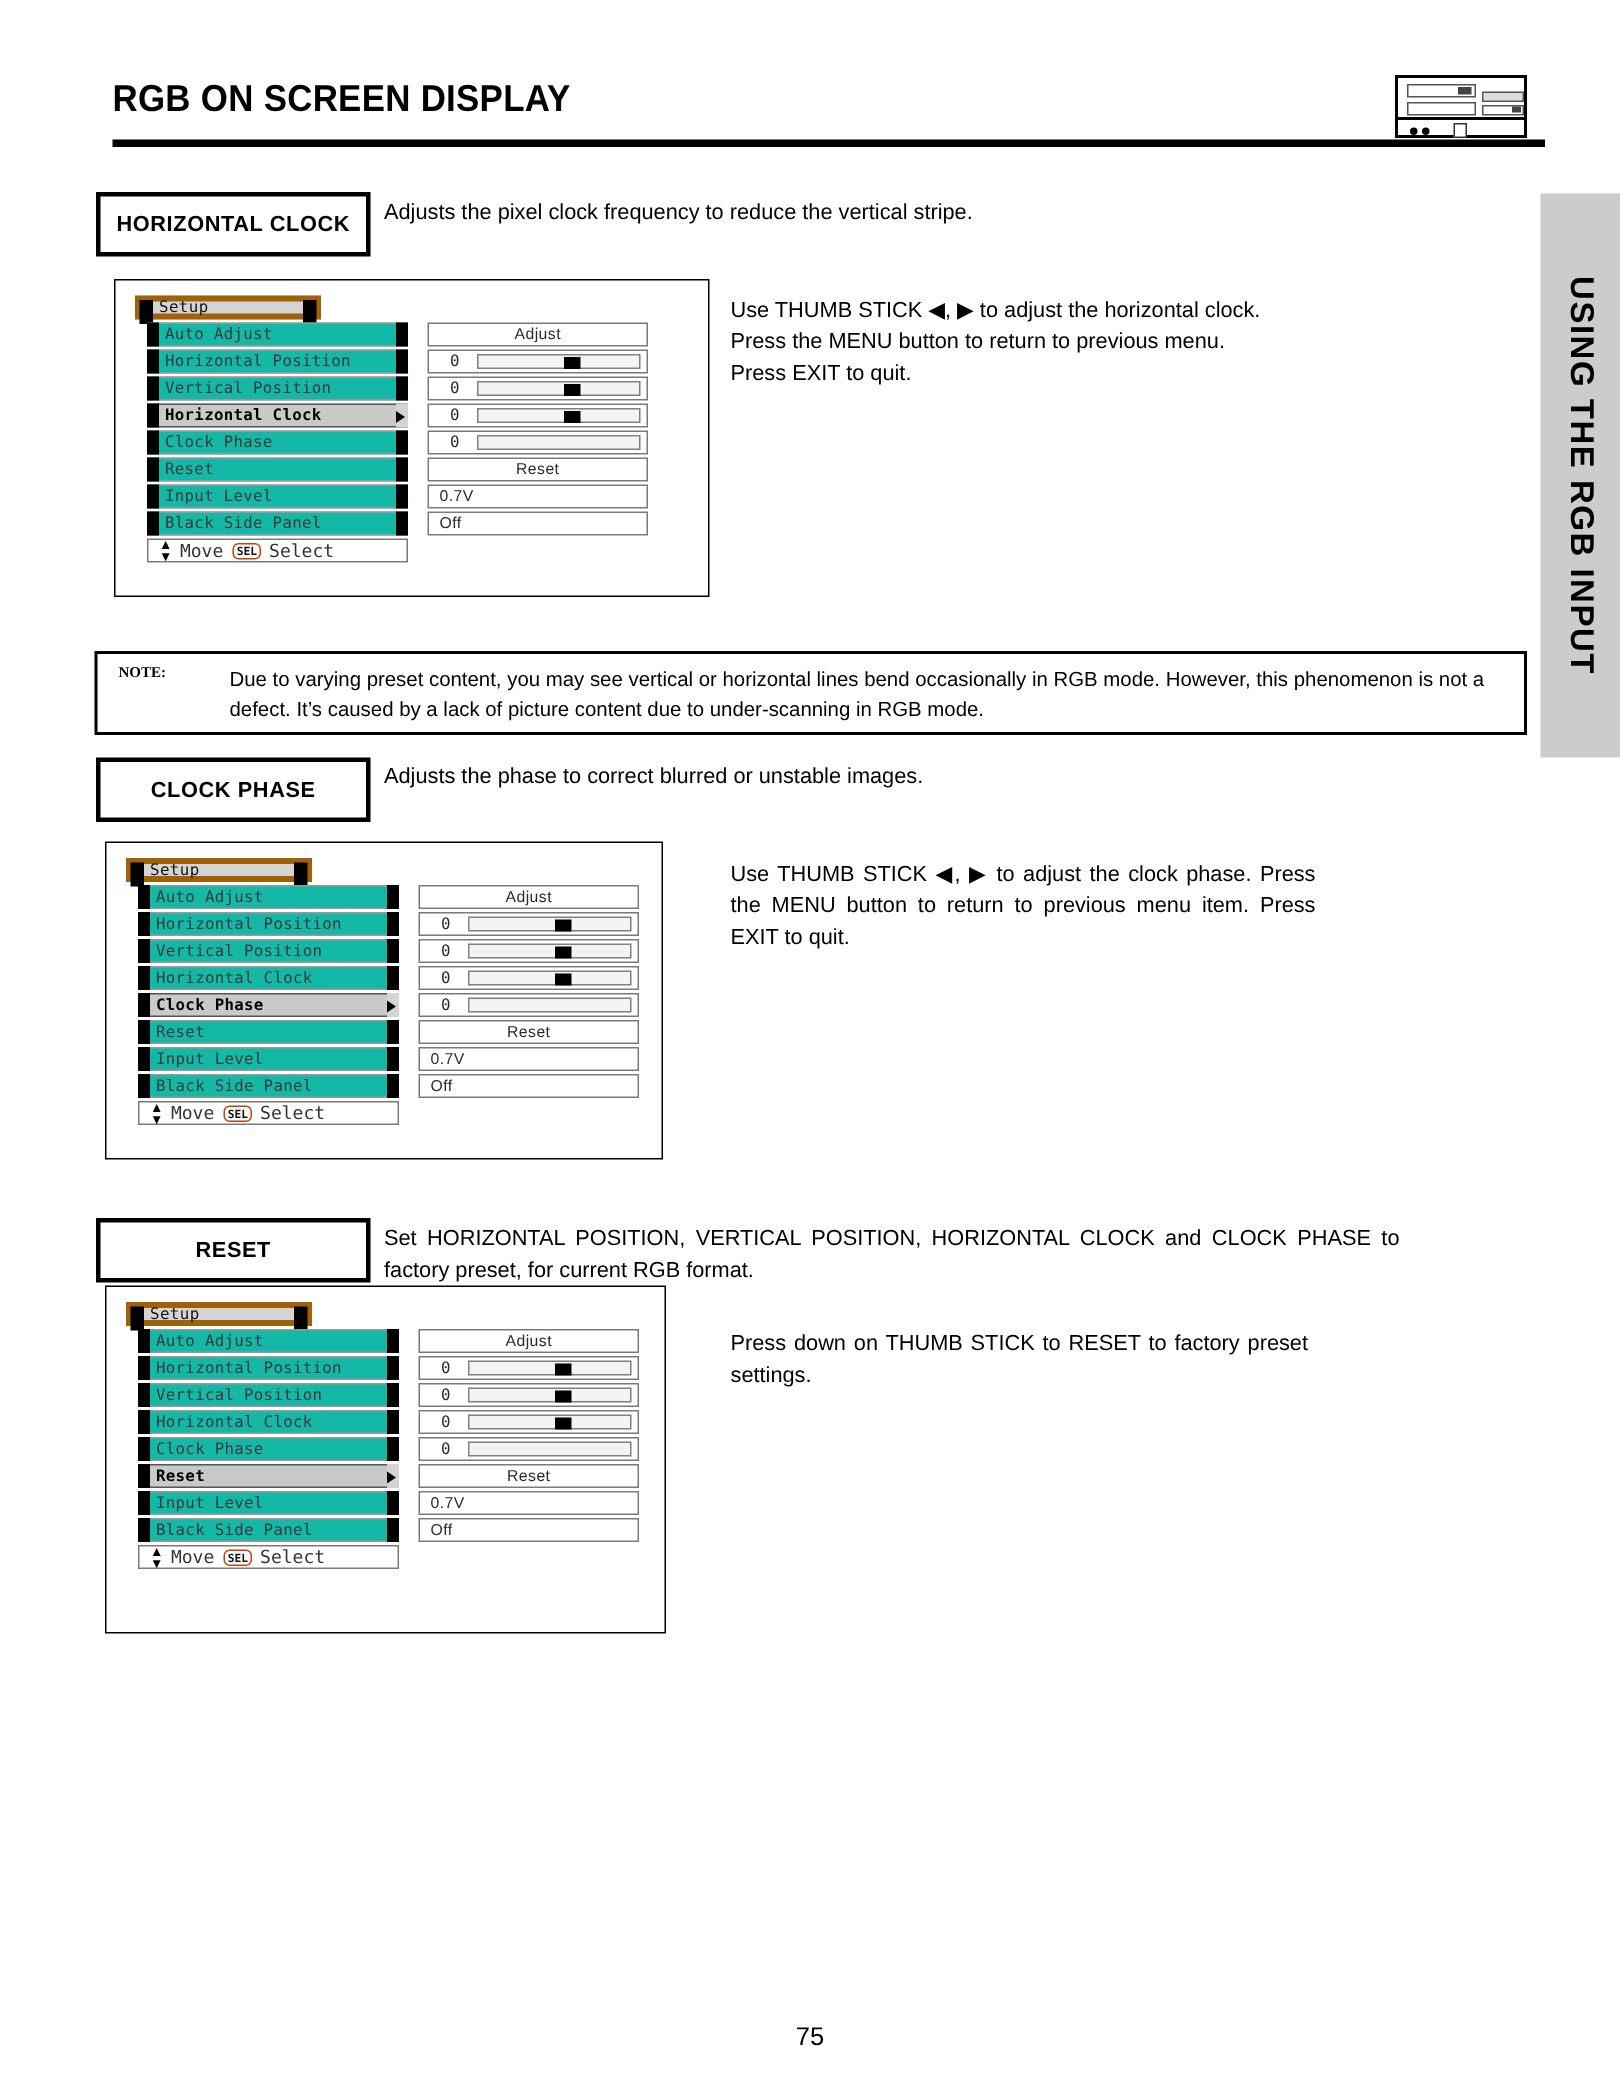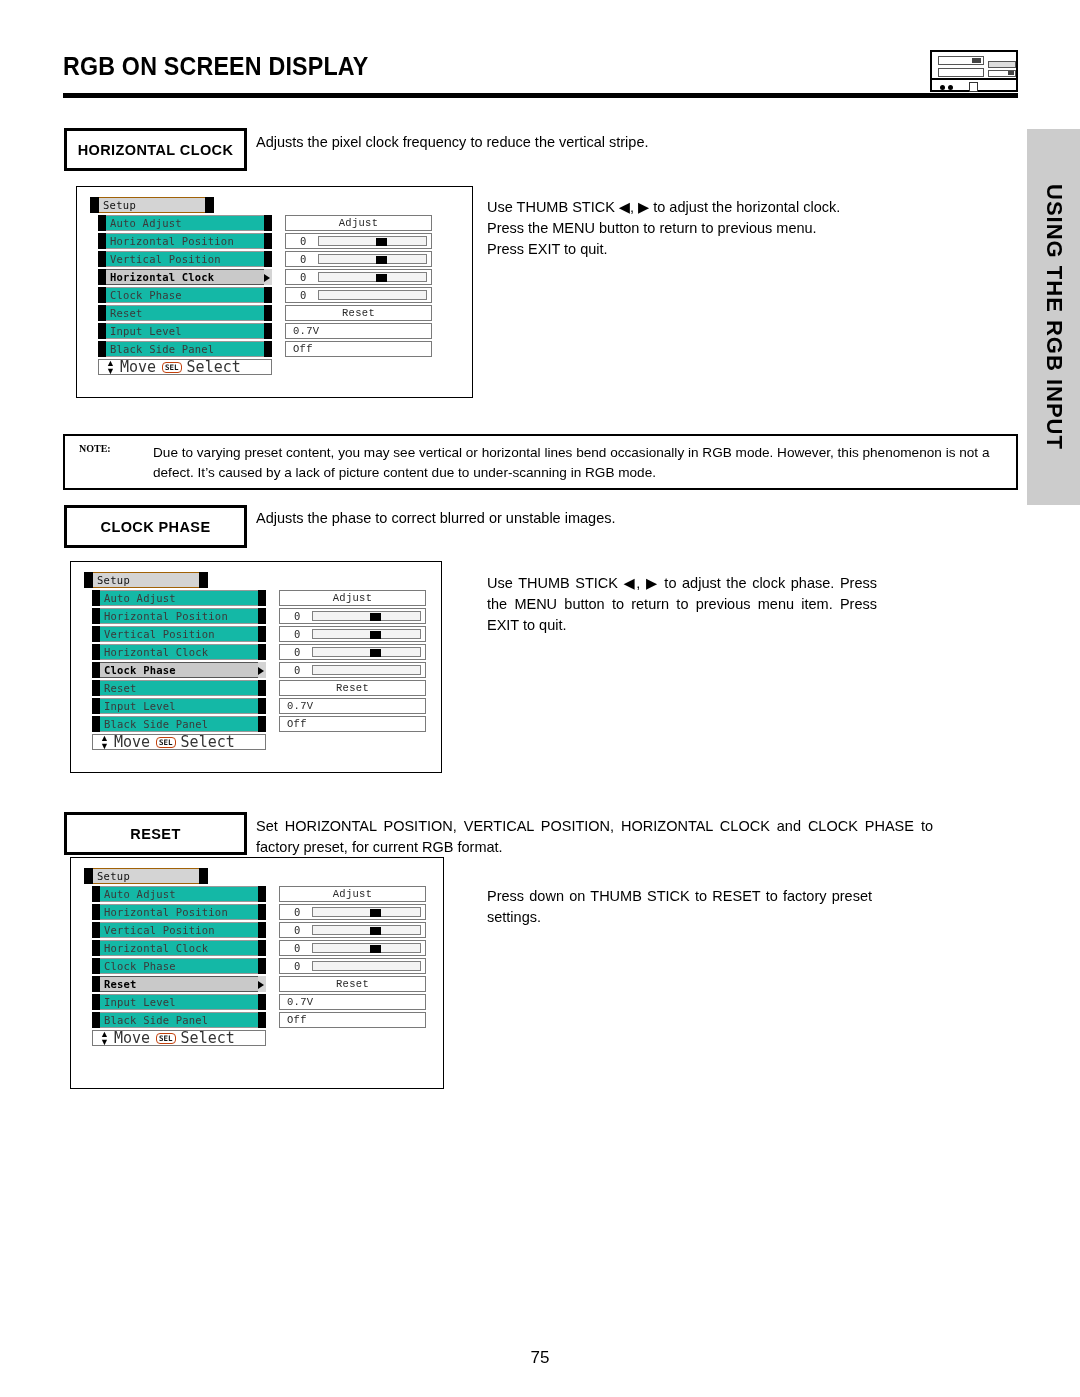--- a/index.html
+++ b/index.html
@@ -8,21 +8,21 @@
     width:1080px; height:1397px;
     background:#ffffff;
     font-family:"Liberation Sans", sans-serif;
     color:#000;
     position:relative;
     overflow:hidden;
   }
 
   
   .page-header{
-    position:absolute; left:63px; top:52px; width:955px; height:50px;
+    position:absolute; left:75px; top:52px; width:955px; height:50px;
   }
   .page-title{
     font-size:25px; font-weight:bold; letter-spacing:.2px;
     font-family:"Liberation Sans", sans-serif;
     transform:scaleX(.93); transform-origin:left center;
     white-space:nowrap;
   }
   .title-rule{
     position:absolute; left:0; top:41px; width:955px; height:5px; background:#000;
   }
@@ -82,21 +82,21 @@
   
   .osd-panel{
     position:absolute;
     border:1.5px solid #000; background:#fff;
   }
   .osd-inner{ position:absolute; left:13px; top:10px; }
 
   .osd-title{
     position:relative;
     width:124px; height:16px;
-    background:#d4d4d4; border:1px solid #a16207;
+    background:#d4d4d4; border:4px solid #a16207;
     display:flex; align-items:center;
     margin-bottom:2px;
   }
   .osd-title .cap-l{ position:absolute; left:-1px; top:-1px; width:9px; height:16px; background:#000; }
   .osd-title .cap-r{ position:absolute; right:-1px; top:-1px; width:9px; height:16px; background:#000; }
   .osd-title .t-txt{
     margin-left:12px; font-family:"DejaVu Sans Mono","Liberation Mono",monospace;
     font-size:10.5px; color:#111; letter-spacing:.3px;
   }
 
@@ -125,21 +125,21 @@
   }
   .item.sel .arrow{ display:block; }
 
   .value{
     position:relative; margin-left:13px;
     width:147px; height:16px;
     border:1px solid #7a7a7a; background:#fff;
     display:flex; align-items:center;
   }
   .value .v-txt{
-    font-family:Liberation Mono, monospace;
+    font-family:Liberation Sans, sans-serif;
     font-size:10.5px; color:#2a2a2a; letter-spacing:.3px;
   }
   .value.center{ justify-content:center; }
   .value.left .v-txt{ margin-left:7px; }
 
   .value.slider .num{
     position:absolute; left:14px; top:1px;
     font-family:"DejaVu Sans Mono","Liberation Mono",monospace;
     font-size:10.5px; color:#2a2a2a;
   }
@@ -157,21 +157,21 @@
     border:1px solid #7a7a7a; background:#fff;
     display:flex; align-items:center;
   }
   .osd-foot .updown{
     margin-left:7px; font-size:9px; line-height:8px; color:#000;
     display:flex; flex-direction:column; align-items:center;
   }
   .osd-foot .f-txt{
     margin-left:5px;
     font-family:"DejaVu Sans Mono","Liberation Mono",monospace;
-    font-size:15px; color:#333;
+    font-size:12px; color:#333;
   }
   .osd-foot .sel-key{
     margin-left:6px; padding:0 2px;
     border:1px solid #c2410c; border-radius:4px;
     font-family:"DejaVu Sans Mono","Liberation Mono",monospace;
     font-size:7.5px; font-weight:bold; line-height:9px; color:#111;
   }
 
   
   .page-num{

